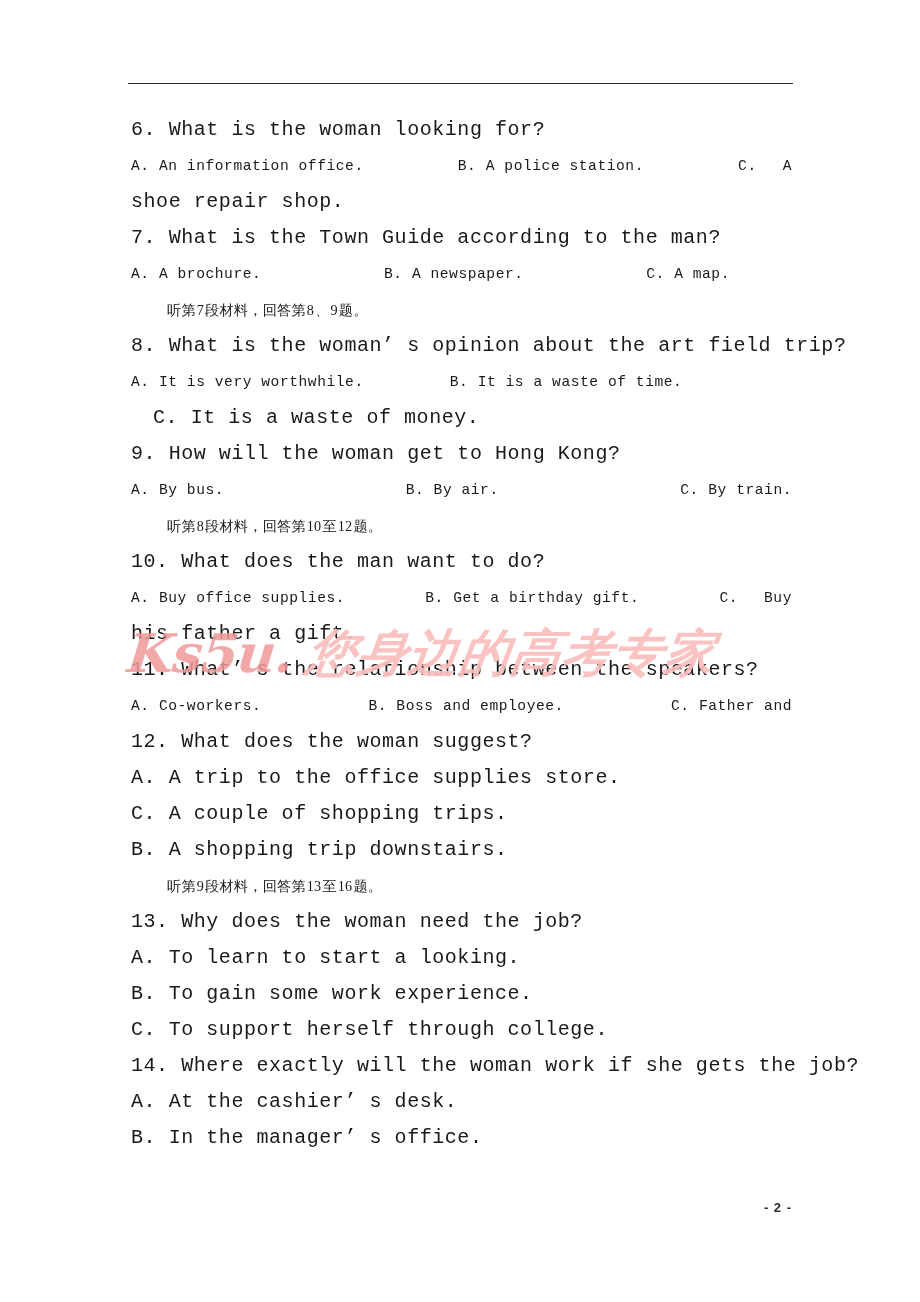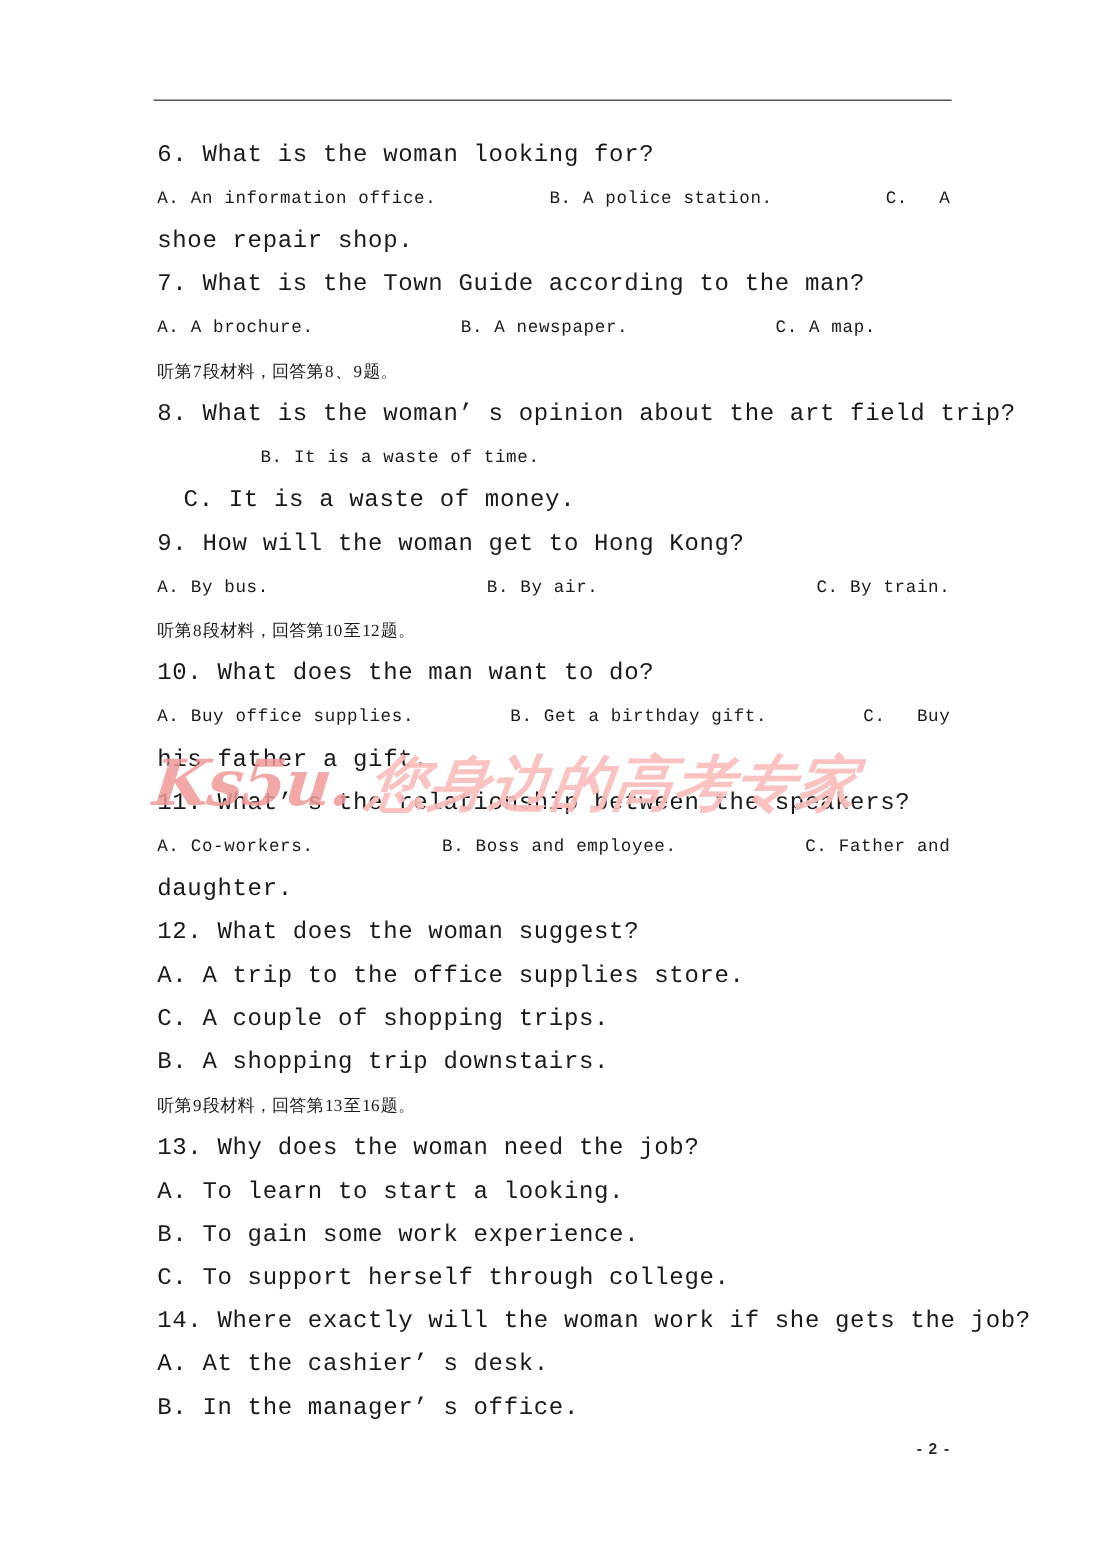--- a/index.html
+++ b/index.html
@@ -62,20 +62,21 @@
   .oc-split .gap-sm { display: inline-block; width: 26px; }
   .indent-c { padding-left: 22px; }
   
   .cjk {
     font-family: "DejaVu Sans", "Liberation Sans", sans-serif;
     font-size: 14.2px;
     letter-spacing: 0.2px;
     height: 36px;
     line-height: 36px;
     white-space: nowrap;
+    margin-left: 36px;
   }
   .cjk .num {
     font-family: "Liberation Serif", "DejaVu Serif", serif;
     font-size: 14.2px;
     padding: 0 1px;
   }
   
   .page-number {
     position: absolute;
     right: 128px;
@@ -155,20 +156,21 @@
       <span class="spacer"></span>
       <span class="oc" style="margin-right:62px">C. A map.</span>
     </div>
 
     <div class="cjk">
       <span>听第</span><span class="num">7</span><span>段材料，回答第</span><span class="num">8</span><span>、</span><span class="num">9</span><span>题。</span>
     </div>
 
     <div class="ln">8. What is the woman’ s opinion about the art field trip?</div>
     <div class="opts">
+      <span class="oa">A. It is very worthwhile.</span>
       <span class="spacer" style="flex:0 0 86px"></span>
       <span class="ob">B. It is a waste of time.</span>
     </div>
     <div class="ln indent-c">C. It is a waste of money.</div>
 
     <div class="ln">9. How will the woman get to Hong Kong?</div>
     <div class="opts">
       <span class="oa">A. By bus.</span>
       <span class="spacer"></span>
       <span class="ob">B. By air.</span>
@@ -195,21 +197,20 @@
     <div class="ln">his father a gift.</div>
 
     <div class="ln">11. What’ s the relationship between the speakers?</div>
     <div class="opts">
       <span class="oa">A. Co-workers.</span>
       <span class="spacer"></span>
       <span class="ob">B. Boss and employee.</span>
       <span class="spacer"></span>
       <span class="oc">C. Father and</span>
     </div>
-    <div class="ln">daughter.</div>
 
     <div class="ln">12. What does the woman suggest?</div>
     <div class="ln">A. A trip to the office supplies store.</div>
     <div class="ln">C. A couple of shopping trips.</div>
     <div class="ln">B. A shopping trip downstairs.</div>
 
     <div class="cjk">
       <span>听第</span><span class="num">9</span><span>段材料，回答第</span><span class="num">13</span><span>至</span><span class="num">16</span><span>题。</span>
     </div>
 

